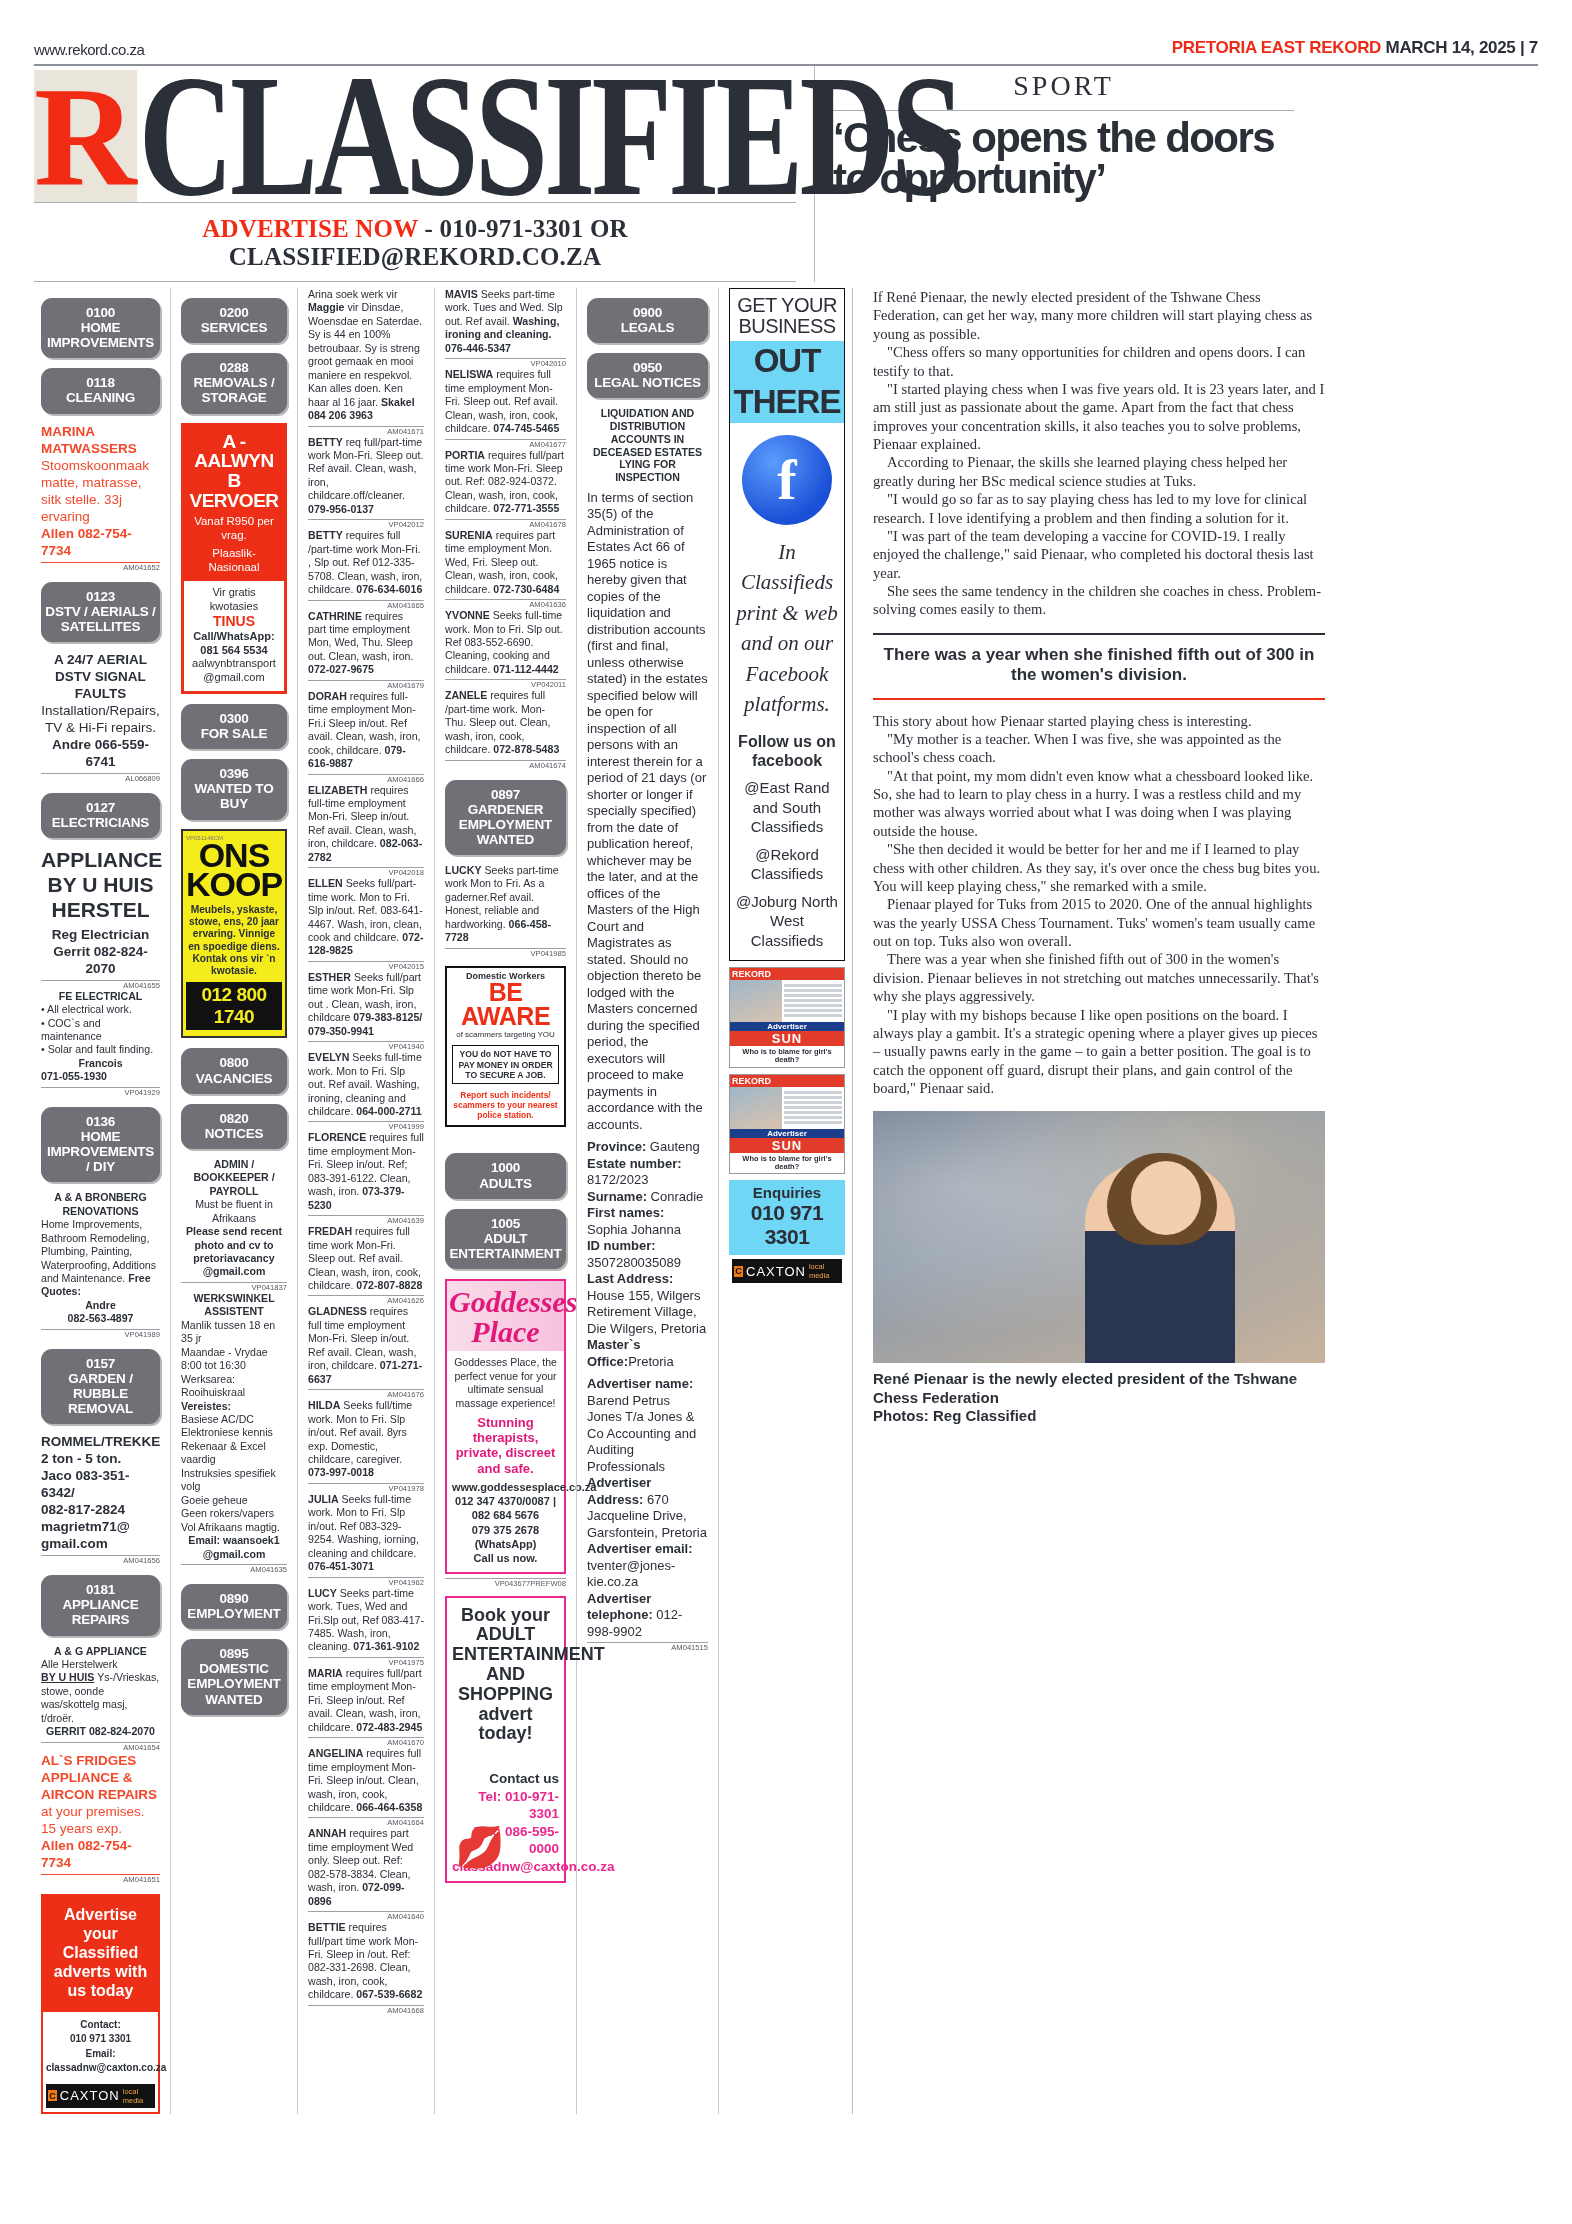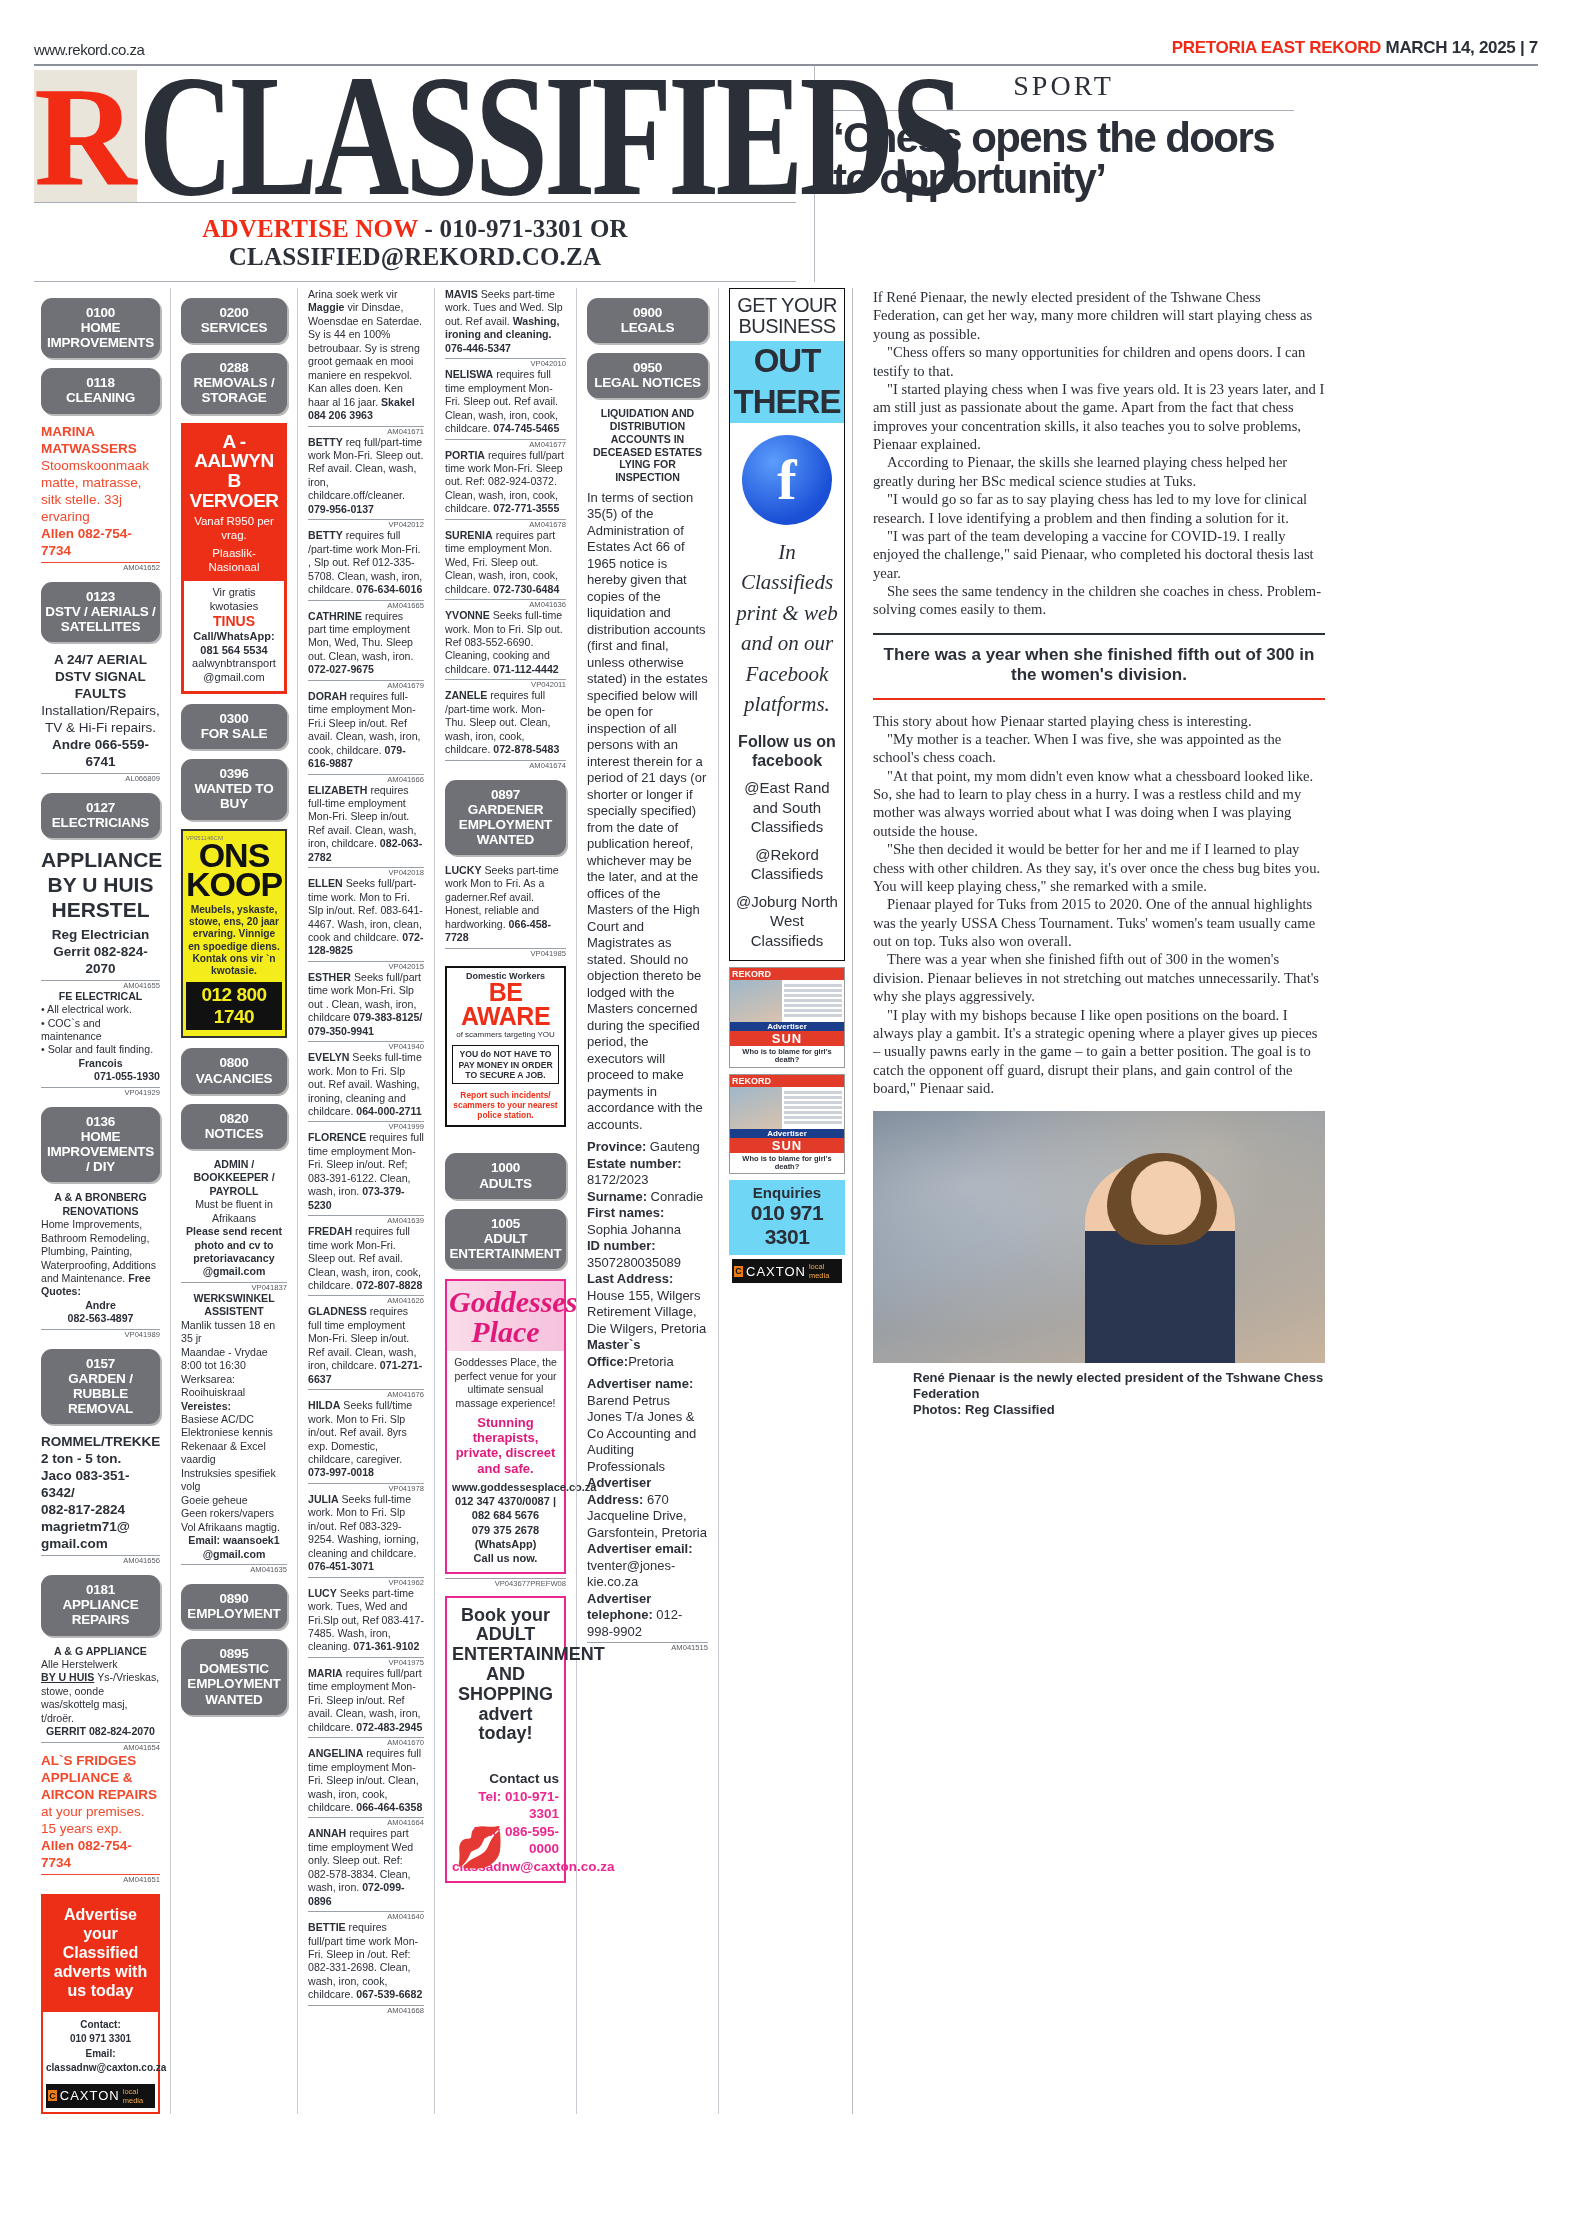--- a/index.html
+++ b/index.html
@@ -168,21 +168,21 @@
   .photo .blur { position:absolute; inset:0; background:
       radial-gradient(ellipse at 20% 30%, rgba(255,255,255,.35), transparent 60%),
       radial-gradient(ellipse at 75% 15%, rgba(210,190,160,.5), transparent 55%);}
   .photo .person { position:absolute; right:20%; bottom:0; width:150px; height:200px;
       background:linear-gradient(180deg,#f0c9a8 0 34%, #2a3550 34% 100%);
       border-radius:60px 60px 0 0;}
   .photo .hair { position:absolute; right:24%; bottom:118px; width:110px; height:92px;
       background:#6b4a2a; border-radius:55px 55px 40px 40px;}
   .photo .face { position:absolute; right:27.5%; bottom:128px; width:70px; height:74px;
       background:#f3cfae; border-radius:50%;}
-  .caption { font-weight:bold; font-size:13px; line-height:1.22; margin-top:7px;margin-left:40px;}
+  .caption { font-weight:bold; font-size:15px; line-height:1.22; margin-top:7px;}
   .legal-body { font-size:13px; line-height:1.27; }
   .legal-head { text-align:center; font-weight:bold; font-size:10.6px; line-height:1.2; margin:4px 0 6px;}
   .adults-pill { margin-top:26px; }
 </style>
 </head>
 <body>
 
 <div class="page">
 
   <div class="topbar">
@@ -258,21 +258,21 @@
         <b>Gerrit 082-824-2070</b>
       </div>
       <div class="code">AM041655</div>
 
       <div class="ad">
         <div style="text-align:center"><b>FE ELECTRICAL</b></div>
         <div>• All electrical work.</div>
         <div>• COC`s and maintenance</div>
         <div>• Solar and fault finding.</div>
         <div style="text-align:center"><b>Francois</b></div>
-        <div style="text-align:right"><b>071-055-1930</b></div>
+        <div style="text-align:left"><b>071-055-1930</b></div>
       </div>
       <div class="code">VP041929</div>
 
       <div class="cat">
         <span class="num">0136</span>
         <span>HOME IMPROVEMENTS / DIY</span>
       </div>
 
       <div class="ad">
         <div style="text-align:center"><b>A &amp; A BRONBERG RENOVATIONS</b></div>

